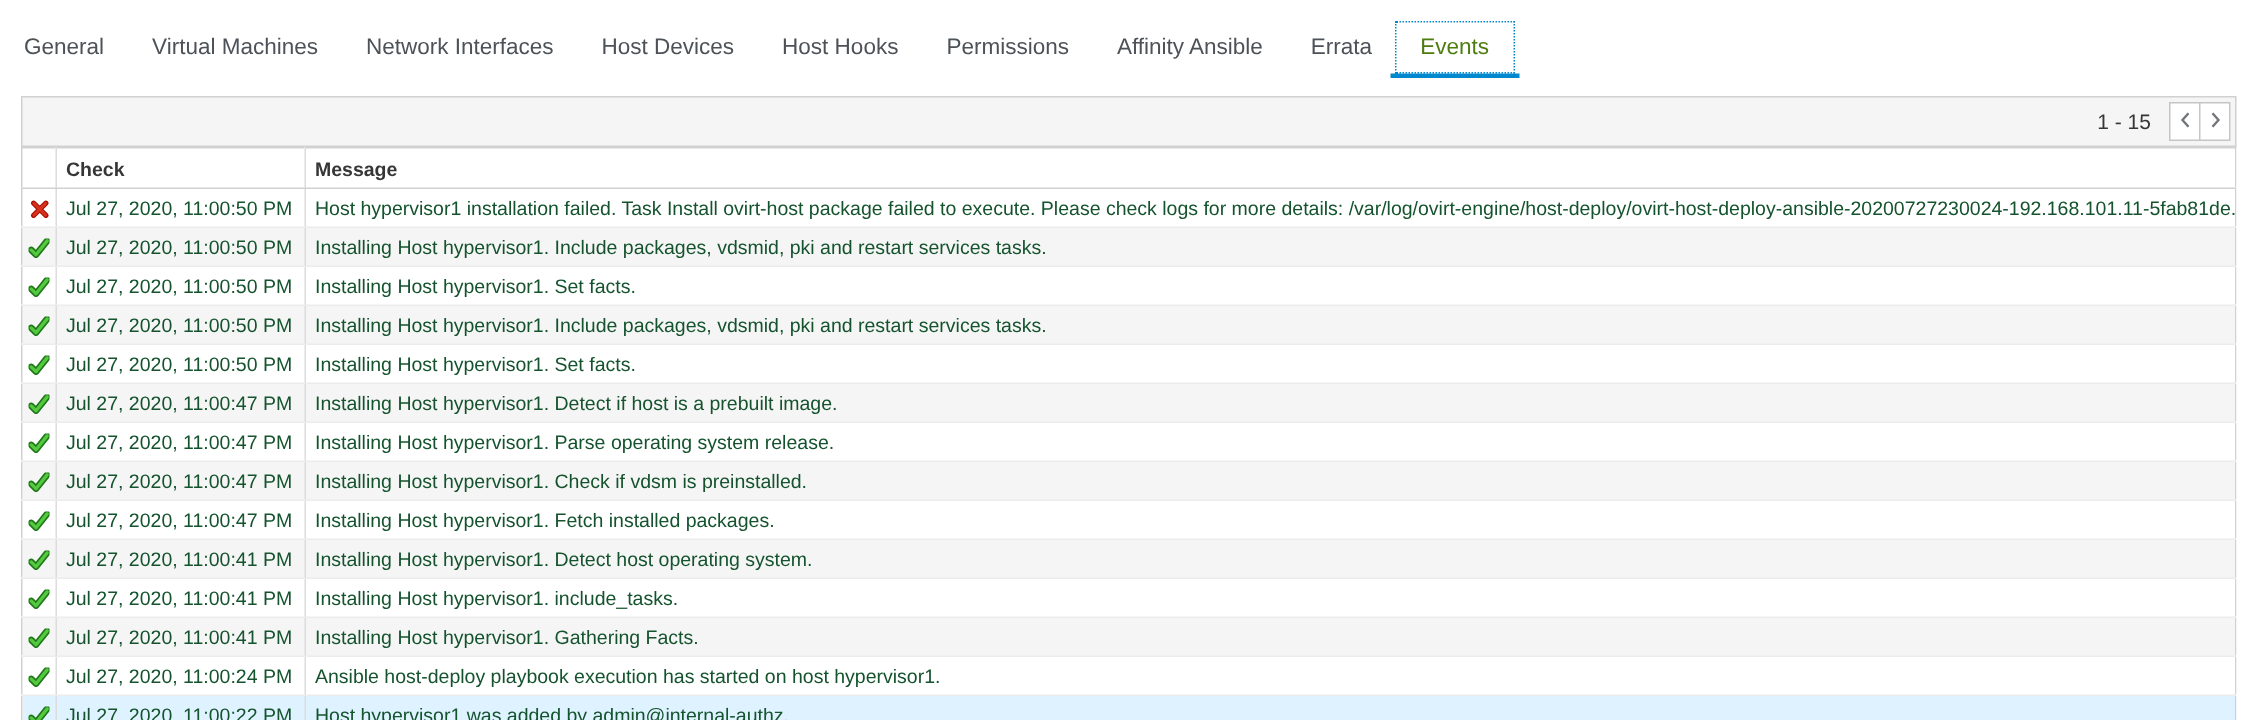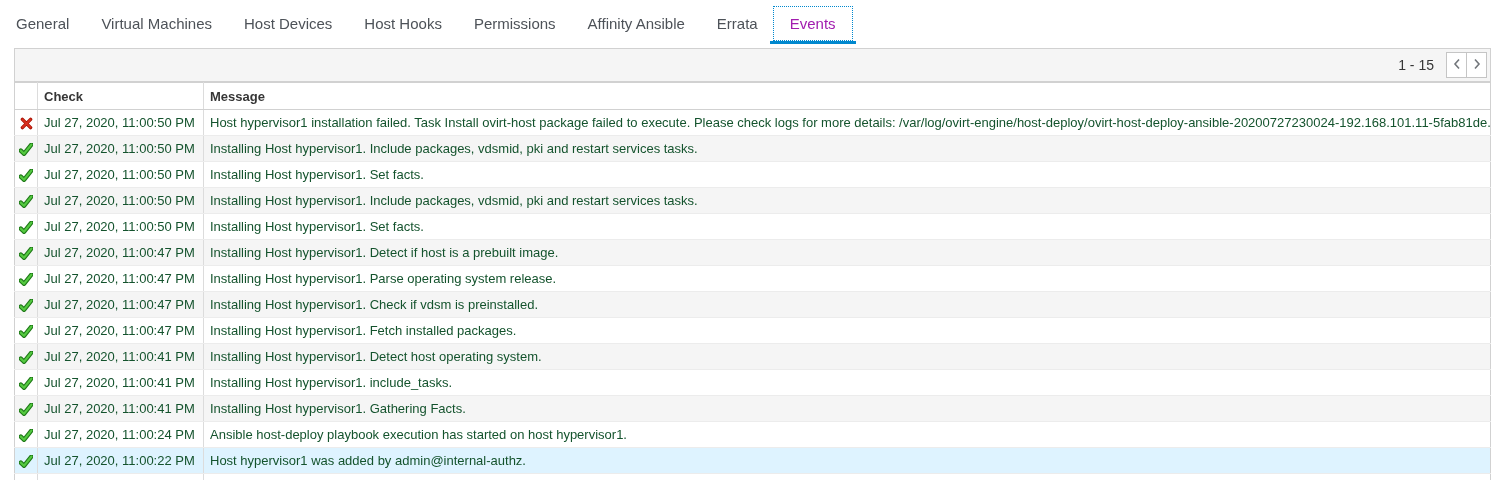--- a/index.html
+++ b/index.html
@@ -1,23 +1,23 @@
 <!DOCTYPE html>
 <html><head>
 <meta charset="utf-8">
 <style>
   * { margin:0; padding:0; box-sizing:border-box; }
   html,body { width:1495px; height:480px; background:#fff; overflow:hidden;
     font-family:"Liberation Sans","DejaVu Sans",sans-serif; }
 
   
-  .tabbar { height:47px; display:flex; align-items:center; background:#fff; }
+  .tabbar { height:63px; display:flex; align-items:center; background:#fff; }
   .tab { padding:8px 16px; font-size:15px; color:#4d5258; cursor:pointer;
     position:relative; white-space:nowrap; }
-  .tab.active { color:#a21caf; outline:1px dotted #0088ce; }
+  .tab.active { color:#4d7c0f; outline:1px dotted #0088ce; }
   .tab.active::after { content:""; position:absolute; left:-4px; right:-4px;
     bottom:-4px; height:3px; background:#0088ce; }
 
   
   .content { margin:1px 4px 0 14px; }
 
   
   .toolbar { height:34px; background:#f5f5f5; border:1px solid #d1d1d1;
     display:flex; align-items:center; justify-content:flex-end; gap:12px;
     padding-right:3px; }
@@ -47,20 +47,21 @@
   tr.striped td { background:#f5f5f5; }
   tr.selected td { background:#def3ff; }
   tr.partial td { height:26px; }
 </style>
 </head>
 <body>
 
 <nav class="tabbar" id="tabbar">
     <div class="tab">General</div>
     <div class="tab">Virtual Machines</div>
+    <div class="tab">Network Interfaces</div>
     <div class="tab">Host Devices</div>
     <div class="tab">Host Hooks</div>
     <div class="tab">Permissions</div>
     <div class="tab">Affinity Ansible</div>
     <div class="tab">Errata</div>
     <div class="tab active">Events</div>
   </nav>
 
 <div class="content">
 

